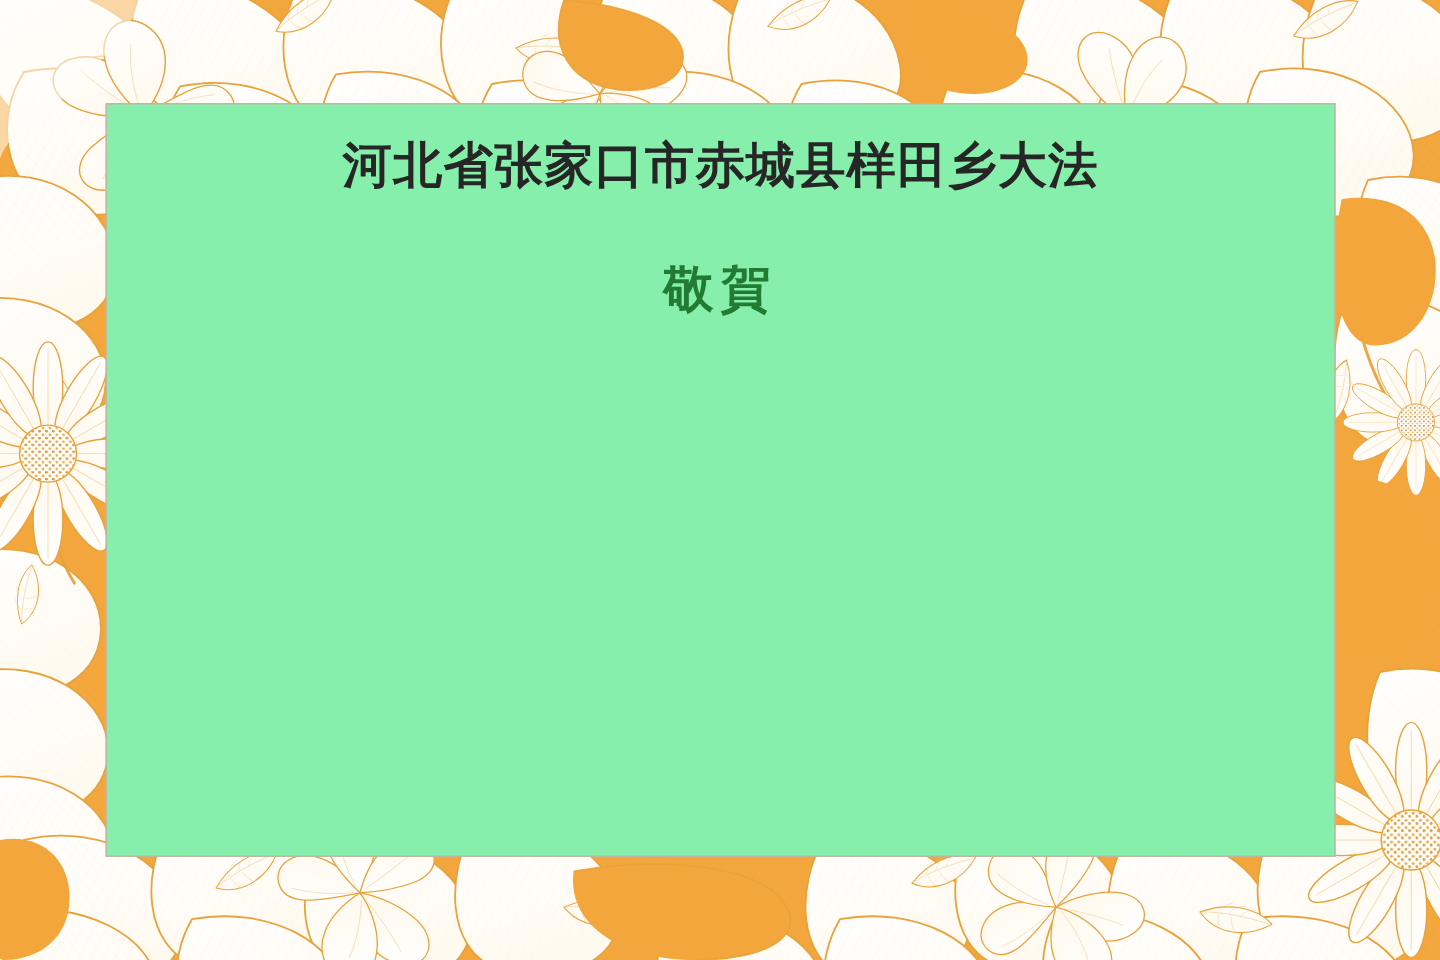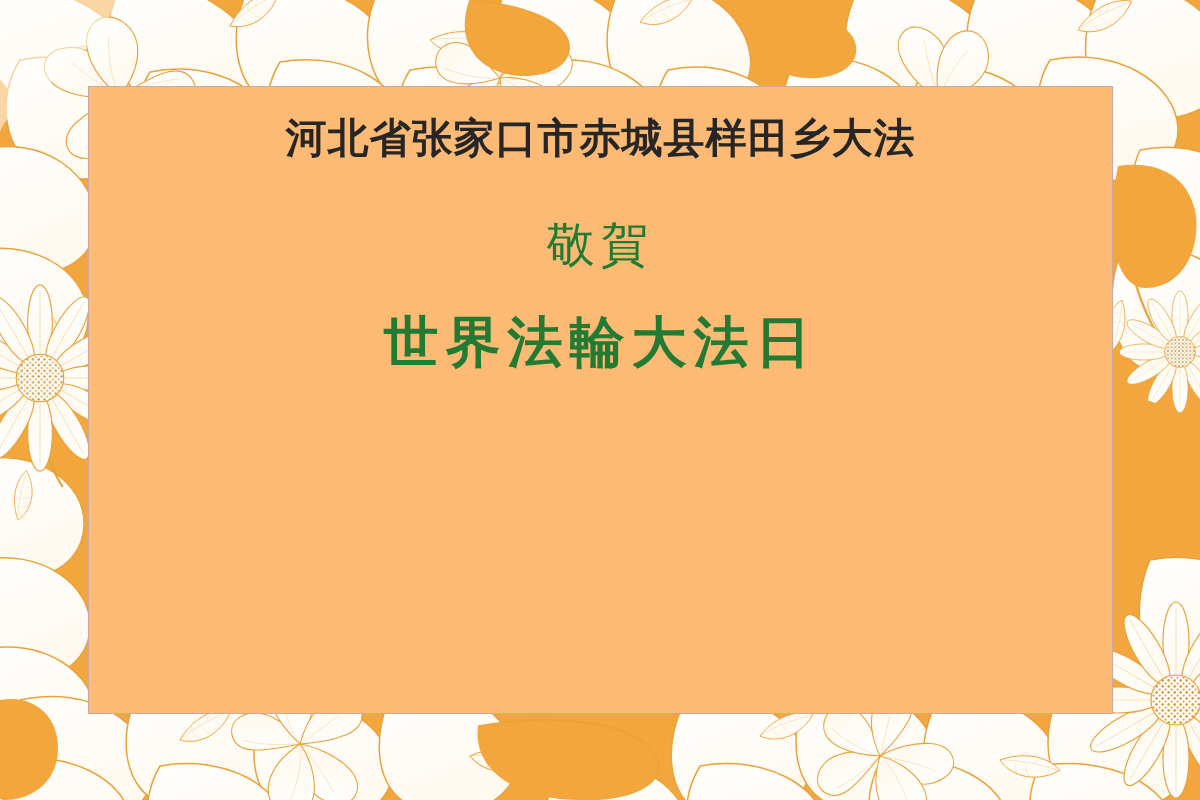--- a/index.html
+++ b/index.html
@@ -24,21 +24,21 @@
     inset:0;
     width:1200px; height:800px;
   }
   #floral-border svg { display:block; width:1200px; height:800px; }
 
   
   #greeting-card {
     position:absolute;
     left:88px; top:86px;
     width:1025px; height:628px;
-    background:#fdba74;
+    background:#86efac;
     border:1.5px solid #c9a9a0;
     z-index:5;
   }
 
   #card-content {
     position:absolute;
     left:0; right:0; top:0;
     padding:26px 55px 0 55px;
     text-align:center;
   }
@@ -51,22 +51,22 @@
     letter-spacing:1px;
     color:#262626;
     white-space:nowrap;
   }
   .heading-line.second { white-space:normal; }
 
   .spacer-a { height:52px; }
 
   .green-salutation {
     font-family:"DejaVu Sans", sans-serif;
-    font-weight:400;
-    font-size:48px;
+    font-weight:700;
+    font-size:42px;
     line-height:1.2;
     letter-spacing:6px;
     color:#237b33;
   }
 
   .spacer-b { height:36px; }
 
   .green-title {
     font-family:"DejaVu Sans", sans-serif;
     font-weight:700;
@@ -297,18 +297,17 @@
 
       <div class="heading-line">河北省张家口市赤城县样田乡大法</div>
 
 
       <div class="spacer-a"></div>
 
       <div class="green-salutation">敬賀</div>
 
       <div class="spacer-b"></div>
 
-      <div class="green-title">世界法輪大法日</div>
 
     </div>
   </div>
 
 </div>
 
 </body></html>

